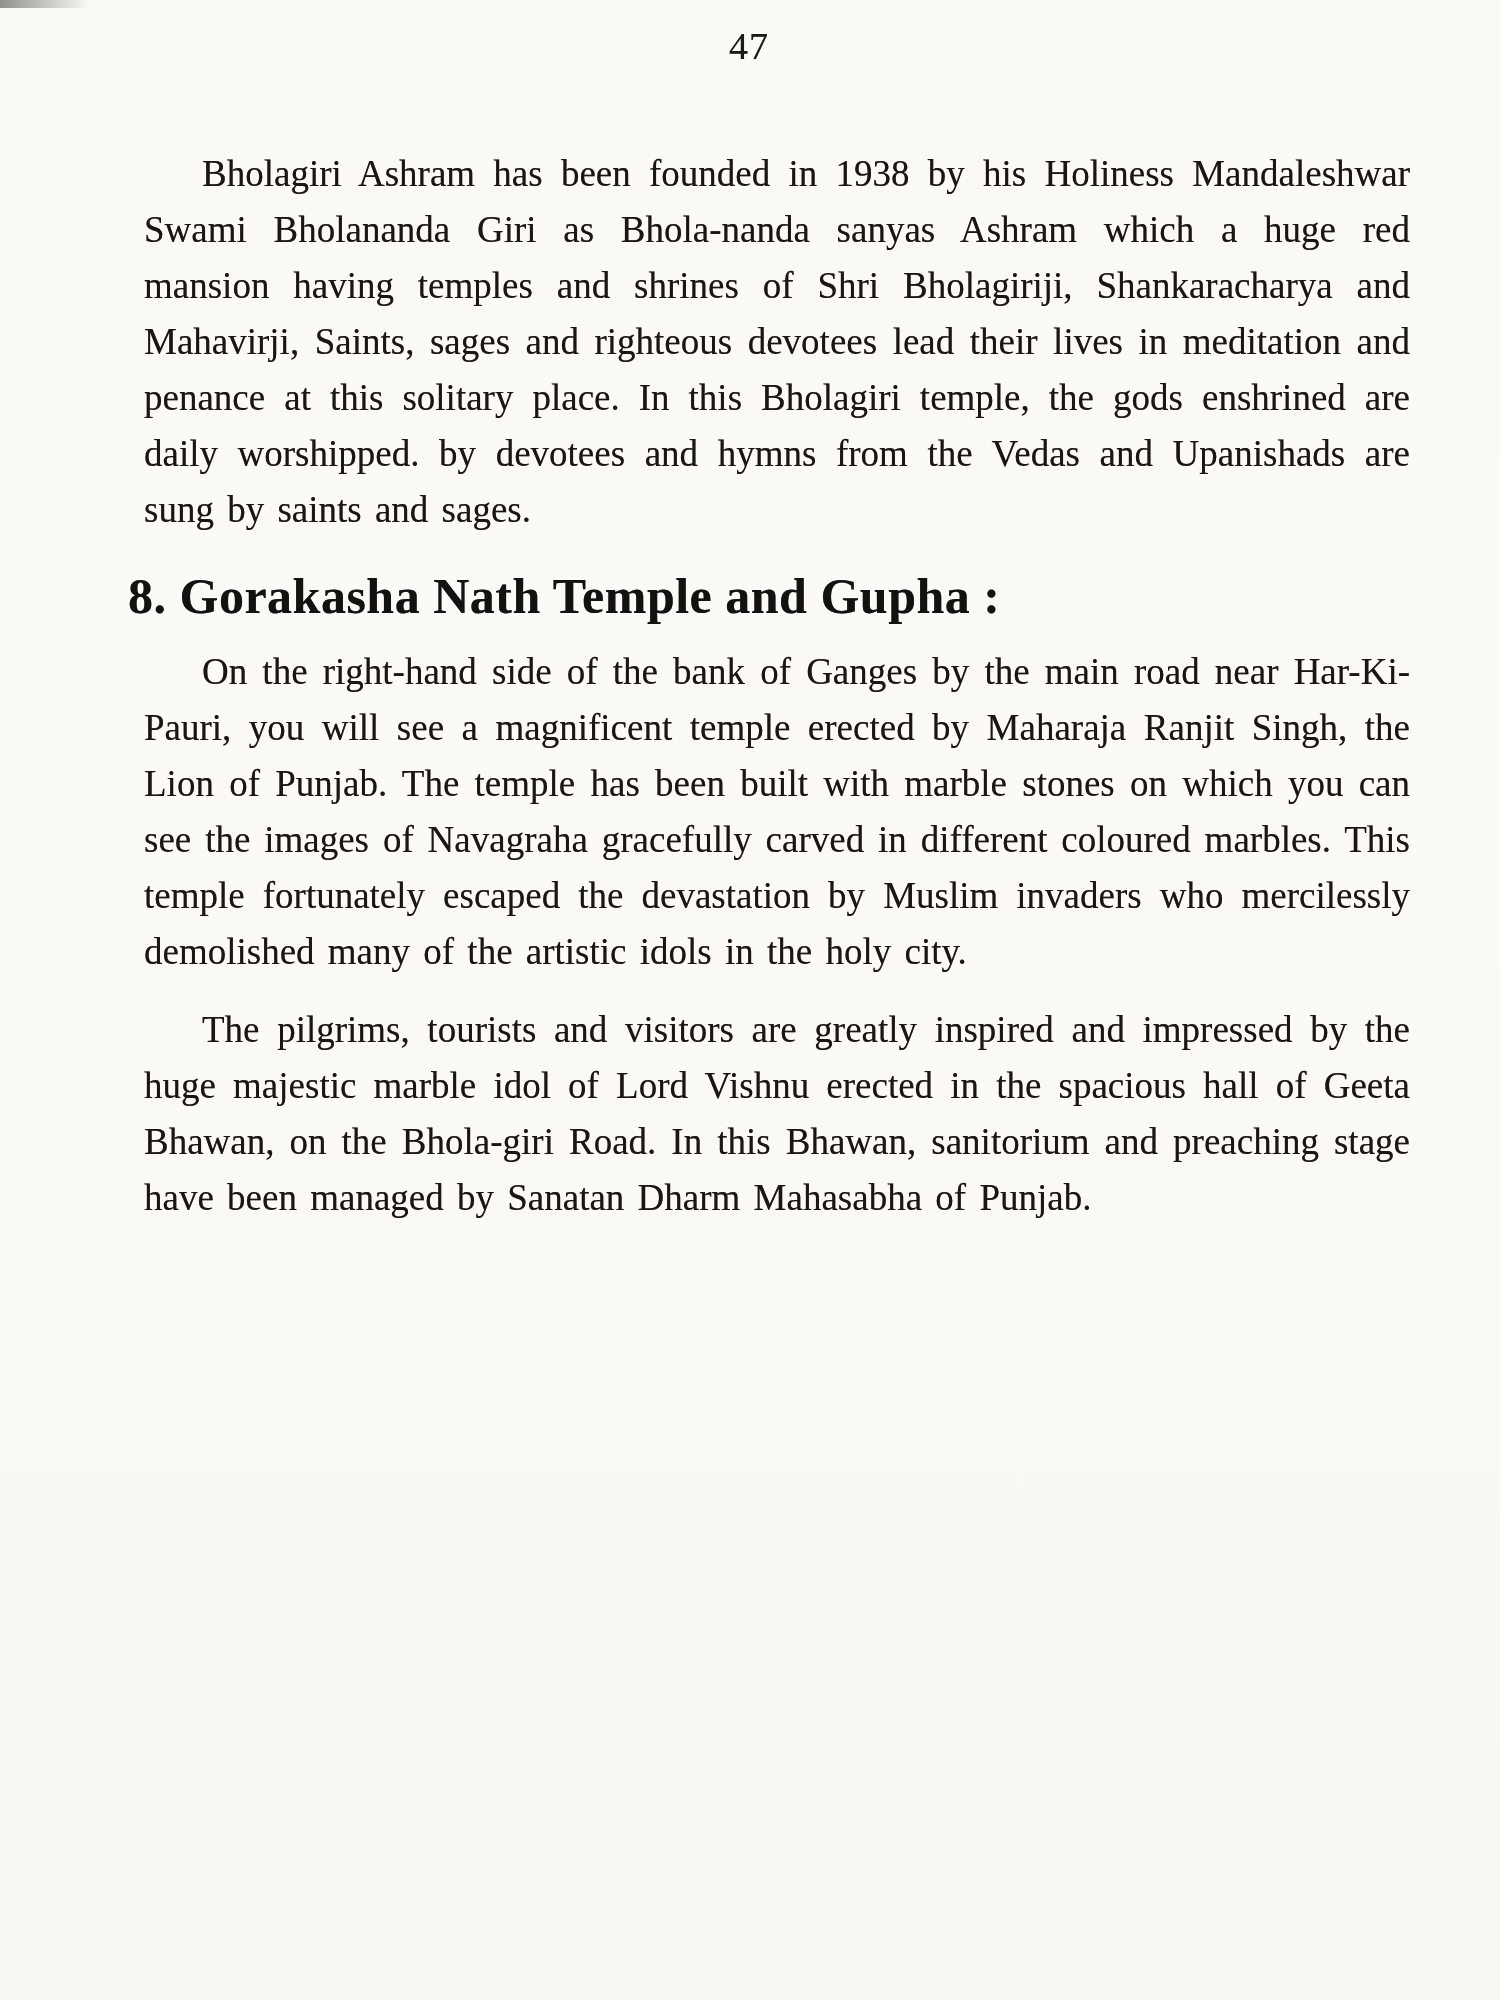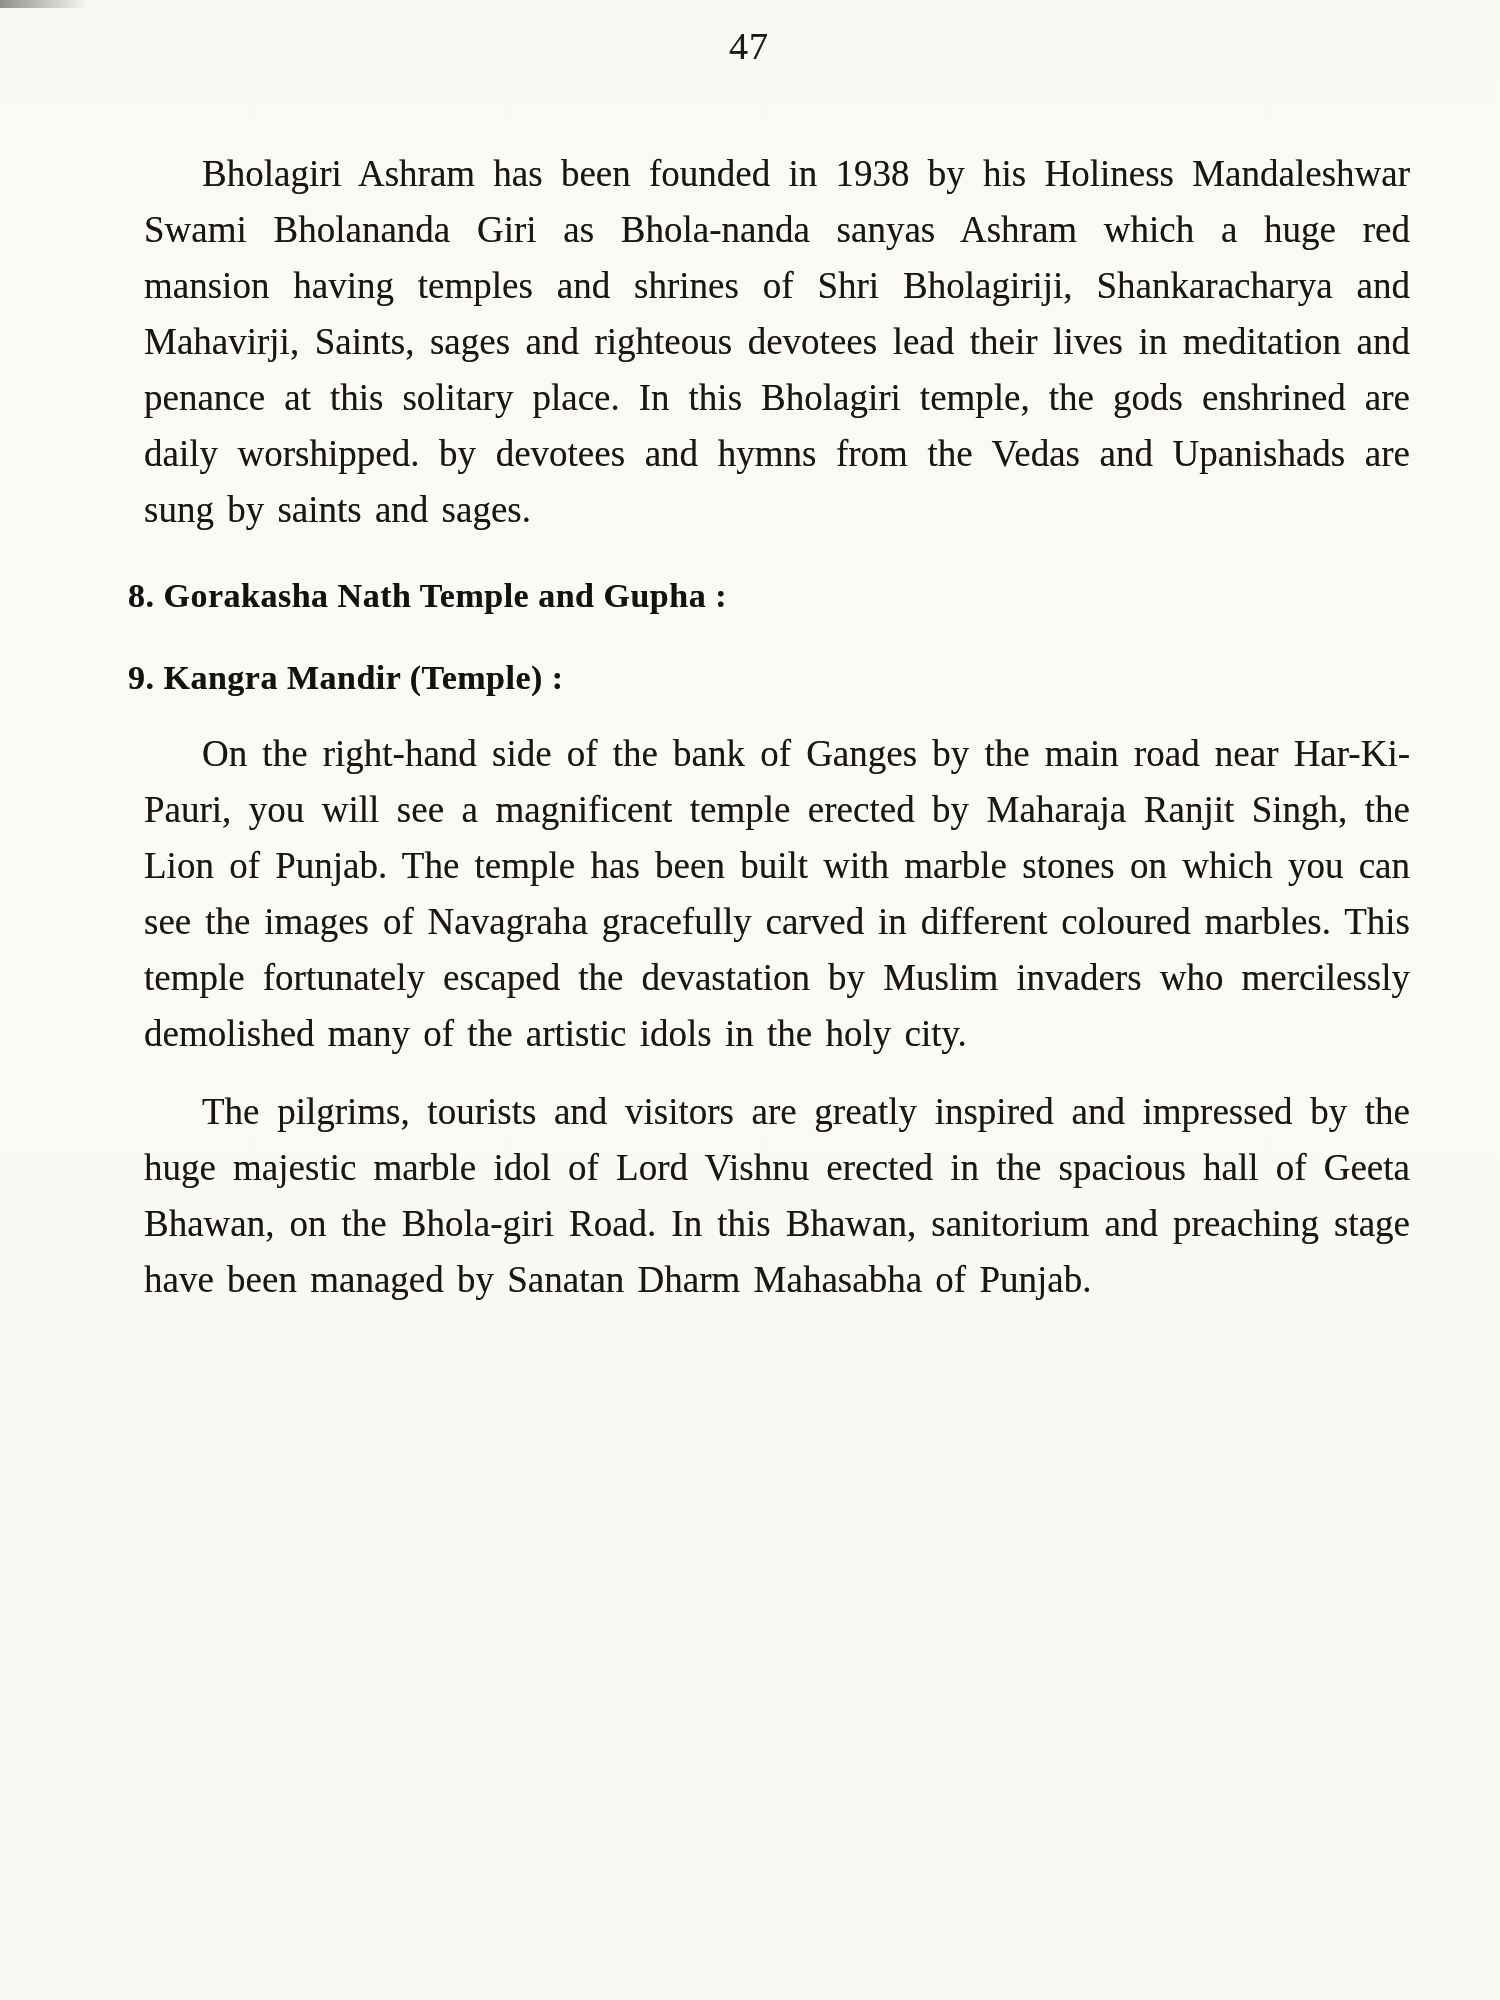--- a/index.html
+++ b/index.html
@@ -46,21 +46,21 @@
   p.para {
     font-size: 37px;
     line-height: 56px;
     text-align: justify;
     text-indent: 58px;
     margin: 0 0 22px 16px;
     word-spacing: 4px;
     color: #191613;
   }
   h2.sec-heading {
-    font-size: 34px;
+    font-size: 50px;
     font-weight: bold;
     margin: 34px 0 24px 0;
     line-height: 48px;
     color: #141210;
     letter-spacing: 0.5px;
   }
   
   .body-text, .page-number {
     text-shadow: 0 0 0.6px rgba(20,18,15,0.55);
   }
@@ -72,21 +72,20 @@
 
   <div class="page-number">47</div>
 
   <div class="body-text">
 
     <p class="para">Bholagiri Ashram has been founded in 1938 by his Holiness Mandaleshwar Swami Bholananda Giri as Bhola-nanda sanyas Ashram which a huge red mansion having temples and shrines of Shri Bholagiriji, Shankaracharya and Mahavirji, Saints, sages and righteous devotees lead their lives in meditation and penance at this solitary place. In this Bholagiri temple, the gods enshrined are daily worshipped. by devotees and hymns from the Vedas and Upanishads are sung by saints and sages.</p>
 
     <h2 class="sec-heading">8.  Gorakasha Nath Temple and Gupha :</h2>
 
 
-    <h2 class="sec-heading">9.  Kangra Mandir (Temple) :</h2>
 
     <p class="para">On the right-hand side of the bank of Ganges by the main road near Har-Ki-Pauri, you will see a magnificent temple erected by Maharaja Ranjit Singh, the Lion of Punjab.  The temple has been built with marble stones on which you can see the images of Navagraha gracefully carved in different coloured marbles.  This temple fortunately escaped the devastation by Muslim invaders who mercilessly demolished many of the artistic idols in the holy city.</p>
 
 
     <p class="para">The pilgrims, tourists and visitors are greatly inspired and impressed by the huge majestic marble idol of Lord Vishnu erected in the spacious hall of Geeta Bhawan, on the Bhola-giri Road.  In this Bhawan, sanitorium and preaching stage have been managed by Sanatan Dharm Mahasabha of Punjab.</p>
 
   </div>
 
 </div>
 

